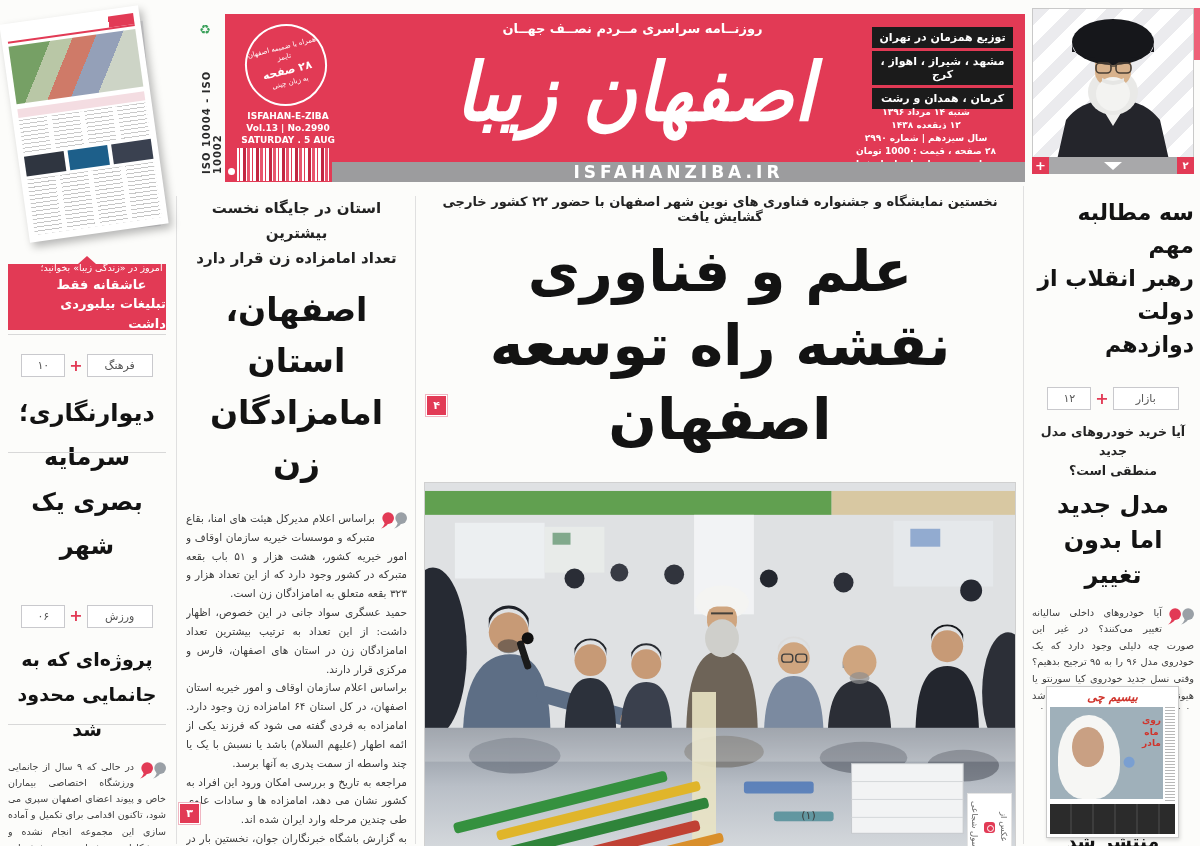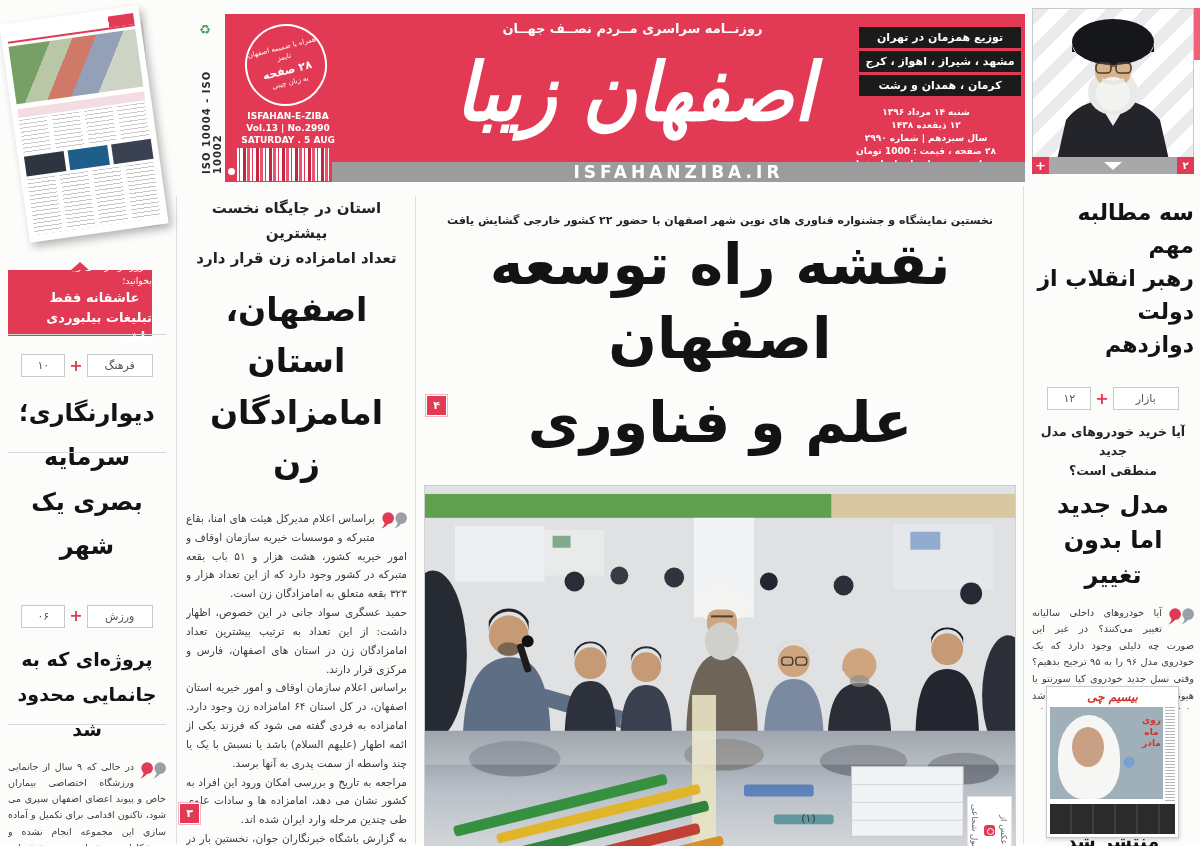--- a/index.html
+++ b/index.html
@@ -19,21 +19,21 @@
       align-items:center;justify-content:center;color:#fff;font-size:74px;font-weight:900;
       font-style:italic;transform:scaleY(1.08);line-height:1;}
   .stamp{position:absolute;left:20px;top:10px;width:82px;height:82px;border:2px solid #fff;border-radius:50%;
       transform:rotate(-14deg);display:flex;flex-direction:column;align-items:center;justify-content:center;
       color:#fff;text-align:center;padding:4px;}
   .stamp .s1{font-size:7px;line-height:1.3;}
   .stamp .s2{font-size:11px;font-weight:bold;margin:2px 0;}
   .stamp .s3{font-size:7px;}
   .eng-block{position:absolute;left:6px;top:96px;width:114px;color:#fff;text-align:center;direction:ltr;}
   .eng-block div{font-size:9px;font-weight:bold;line-height:1.35;}
-  .dist-rows{position:absolute;right:4px;top:13px;width:162px;}
+  .dist-rows{position:absolute;right:12px;top:13px;width:141px;}
   .dist-rows .row{background:#1b1b1b;color:#fff;font-size:11px;font-weight:bold;text-align:center;
       padding:4px 2px;margin-bottom:3px;}
   .date-lines{position:absolute;right:20px;top:92px;width:158px;color:#fff;text-align:center;}
   .date-lines div{font-size:9px;line-height:1.45;font-weight:bold;}
 
   #graybar{position:absolute;left:332px;top:162px;width:693px;height:20px;background:#9c9c9e;
       display:flex;align-items:center;justify-content:center;}
   #graybar span{color:#fff;font-weight:bold;font-size:17px;letter-spacing:4px;direction:ltr;}
   #barcode-red{position:absolute;left:225px;top:162px;width:107px;height:20px;background:#e23a55;}
   #barcode{position:absolute;left:237px;top:148px;width:92px;height:33px;
@@ -94,21 +94,21 @@
   .ph-bar{height:9px;background:#f4dde2;margin:2px 0;}
   .ph-cols{height:34px;background:
       repeating-linear-gradient(90deg,transparent 0 28px,#fff 28px 33px),
       repeating-linear-gradient(180deg,#cacaca 0 1px,transparent 1px 4px);}
   .ph-thumbs{display:flex;gap:4px;margin:3px 0;}
   .ph-thumbs div{flex:1;height:20px;}
   .ph-cols2{flex:1;background:
       repeating-linear-gradient(90deg,transparent 0 28px,#fff 28px 33px),
       repeating-linear-gradient(180deg,#c6c6c6 0 1px,transparent 1px 4px);}
 
-  #supp-banner{position:absolute;left:0;top:80px;width:144px;height:66px;background:#e23a55;color:#fff;
+  #supp-banner{position:absolute;left:0;top:74px;width:158px;height:66px;background:#e23a55;color:#fff;
       display:flex;flex-direction:column;align-items:center;justify-content:center;line-height:1.5;padding-left:29px;}
   #supp-banner::before{content:"";position:absolute;top:-8px;left:50%;margin-left:-9px;width:0;height:0;
       border-left:9px solid transparent;border-right:9px solid transparent;border-bottom:8px solid #e23a55;}
   #supp-banner .i{font-size:9.5px;}
   #supp-banner .t{font-size:13px;font-weight:bold;}
 
   
   #photo-credit{position:absolute;right:3px;bottom:34px;background:#fff;padding:7px 2px;z-index:3;
       writing-mode:vertical-rl;display:flex;flex-direction:column;align-items:center;gap:4px;
       font-size:8.5px;color:#666;border:1px solid #e4e4e4;}
@@ -284,23 +284,23 @@
 حمید عسگری سواد جانی در این خصوص، اظهار داشت: از این تعداد به ترتیب بیشترین تعداد امامزادگان زن در استان های اصفهان، فارس و مرکزی قرار دارند.
 براساس اعلام سازمان اوقاف و امور خیریه استان اصفهان، در کل استان ۶۴ امامزاده زن وجود دارد. امامزاده به فردی گفته می شود که فرزند یکی از ائمه اطهار (علیهم السلام) باشد یا نسبش با یک یا چند واسطه از سمت پدری به آنها برسد.
 مراجعه به تاریخ و بررسی امکان ورود این افراد به کشور نشان می دهد، امامزاده ها و سادات علوی طی چندین مرحله وارد ایران شده اند.
 به گزارش باشگاه خبرنگاران جوان، نخستین بار در زمان حکومت حجاج بن یوسف بود که شیعیان زیادی همراه گروهی از امامزاده ها که از ظلم او فراری بودند وارد ایران شدند. بار دوم در دوران ولایت عهدی امام رضا (ع) اتفاق افتاد؛ گروهی از شیعیان و امامزاده ها همراه با ایشان و سپس همراه با کاروان حضرت معصومه (س) راهی ایران شدند. در زمان قیام علویون بر ضد بنی عباس نیز برای سومین بار امامزادگان به سبب آزارهای بنی عباس ناگزیر شدند به کشورهای شرقی، از جمله ایران پناه ببرند.
 به گفته مدیرکل هیئت های امنا، بقاع متبرکه و موسسات خیریه سازمان اوقاف و امور خیریه، بعد از اصفهان، فارس و مرکزی استان های ...</span>
     </div>
     <div class="numbox" style="right:208px;top:614px;">۳</div>
   </div>
 
   <div id="col-main" class="col">
-    <div class="kicker" style="margin-top:24px;font-size:11px;">نخستین نمایشگاه و جشنواره فناوری های نوین شهر اصفهان با حضور ۲۲ کشور خارجی گشایش یافت</div>
+    <div class="kicker" style="margin-top:4px;font-size:13px;">نخستین نمایشگاه و جشنواره فناوری های نوین شهر اصفهان با حضور ۲۲ کشور خارجی گشایش یافت</div>
+    <div class="headline" style="margin-top:10px;font-size:57px;line-height:1.3;">علم و فناوری</div>
     <div class="headline" style="font-size:57px;line-height:1.3;">نقشه راه توسعه اصفهان</div>
-    <div class="headline" style="margin-top:10px;font-size:57px;line-height:1.3;">علم و فناوری</div>
     <div class="numbox" style="right:570px;top:206px;">۴</div>
 
     <div style="position:relative;margin-top:26px;width:592px;height:414px;border:1px solid #d0d0d0;">
       <svg viewBox="0 0 592 414" preserveAspectRatio="none" style="width:100%;height:100%;display:block;">
         <defs>
           <linearGradient id="glass" x1="0" y1="0" x2="0" y2="1">
             <stop offset="0" stop-color="#868d97"></stop>
               <stop offset="0.35" stop-color="#b9bfc7"></stop>
               <stop offset="1" stop-color="#e9ebec"></stop>
           </linearGradient>

